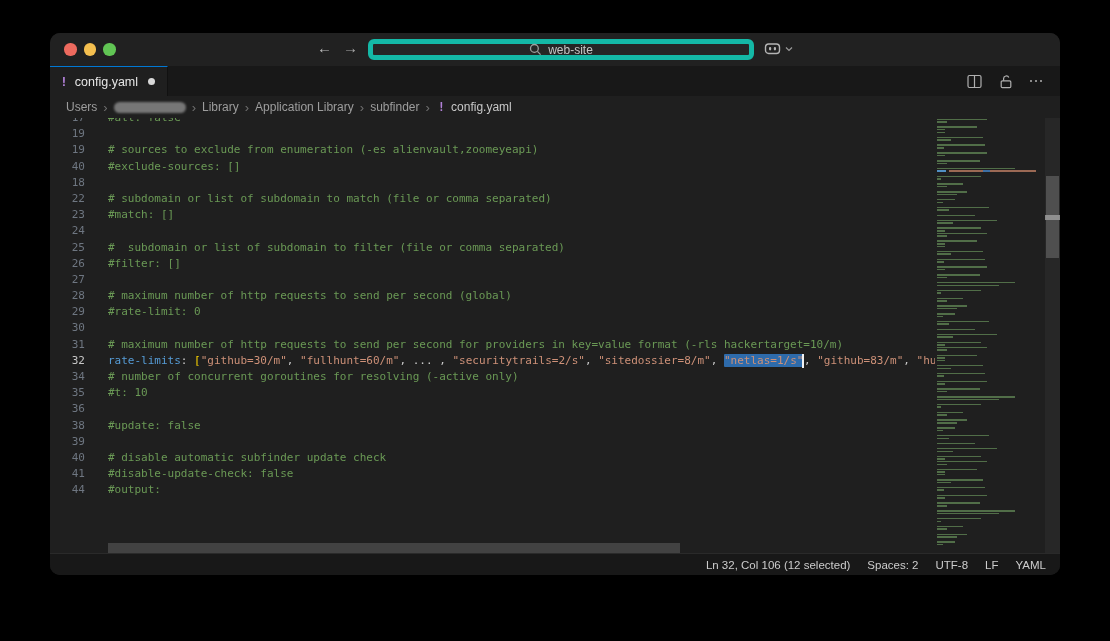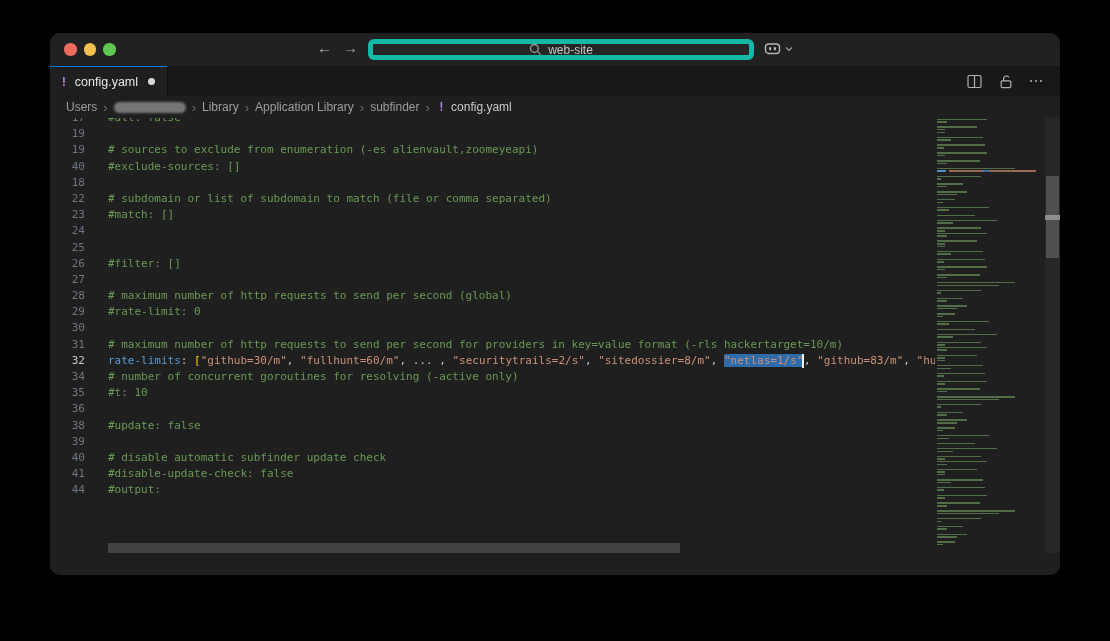--- a/index.html
+++ b/index.html
@@ -175,20 +175,21 @@
         <div class="row">
           <span class="ln">23</span>
           <span class="code"><span class="tk-comment">#match: []</span></span>
         </div>
         <div class="row">
           <span class="ln">24</span>
           <span class="code"></span>
         </div>
         <div class="row">
           <span class="ln">25</span>
+          <span class="code"><span class="tk-comment">#  subdomain or list of subdomain to filter (file or comma separated)</span></span>
         </div>
         <div class="row">
           <span class="ln">26</span>
           <span class="code"><span class="tk-comment">#filter: []</span></span>
         </div>
         <div class="row">
           <span class="ln">27</span>
           <span class="code"></span>
         </div>
         <div class="row">
@@ -643,13 +644,20 @@
       </div>
     <div class="vscroll">
       <div class="vthumb"></div>
       <div class="ruler-cursor"></div>
     </div>
     <div class="hscroll">
       <div class="hthumb"></div>
     </div>
   </div>
 
+  <div class="statusbar" id="statusbar">
+      <span class="sb-item">Ln 32, Col 106 (12 selected)</span>
+      <span class="sb-item">Spaces: 2</span>
+      <span class="sb-item">UTF-8</span>
+      <span class="sb-item">LF</span>
+      <span class="sb-item">YAML</span>
+    </div>
 </div>
 
 </body></html>

